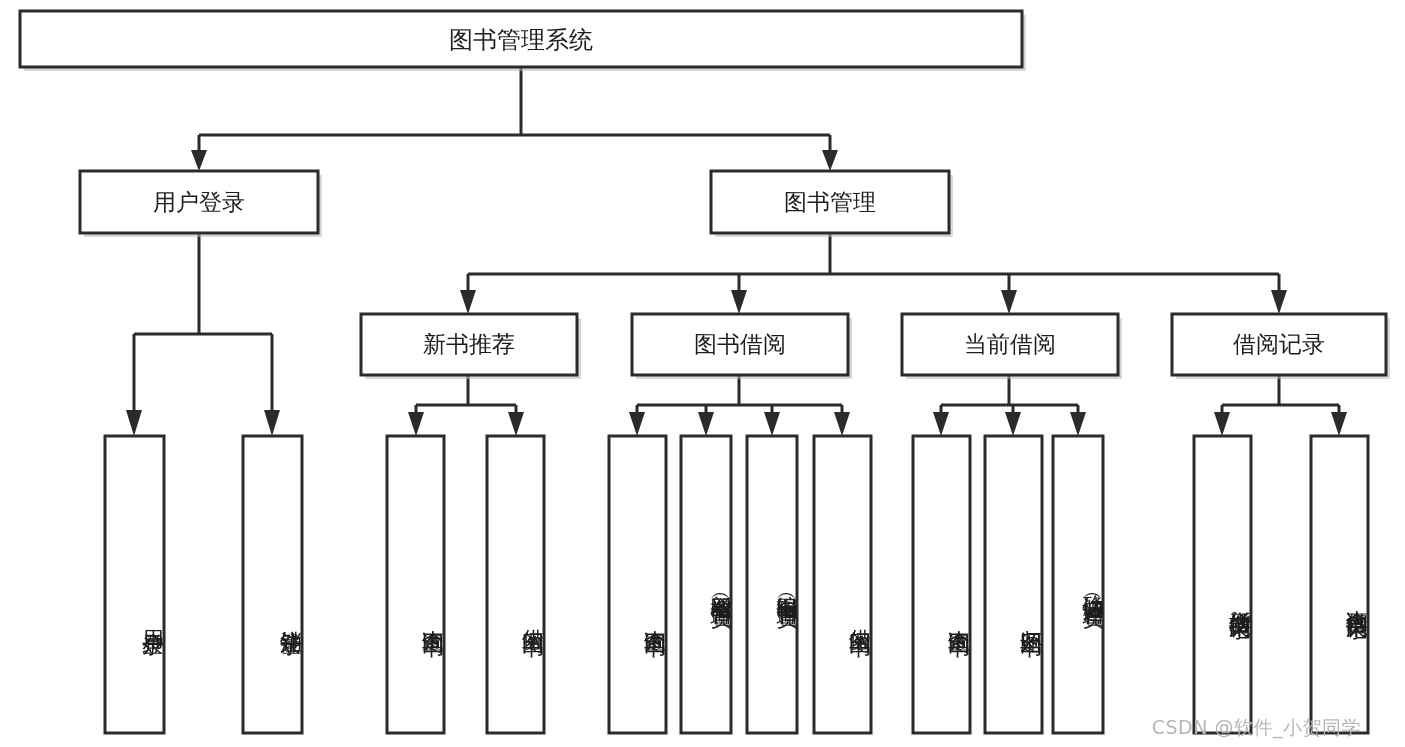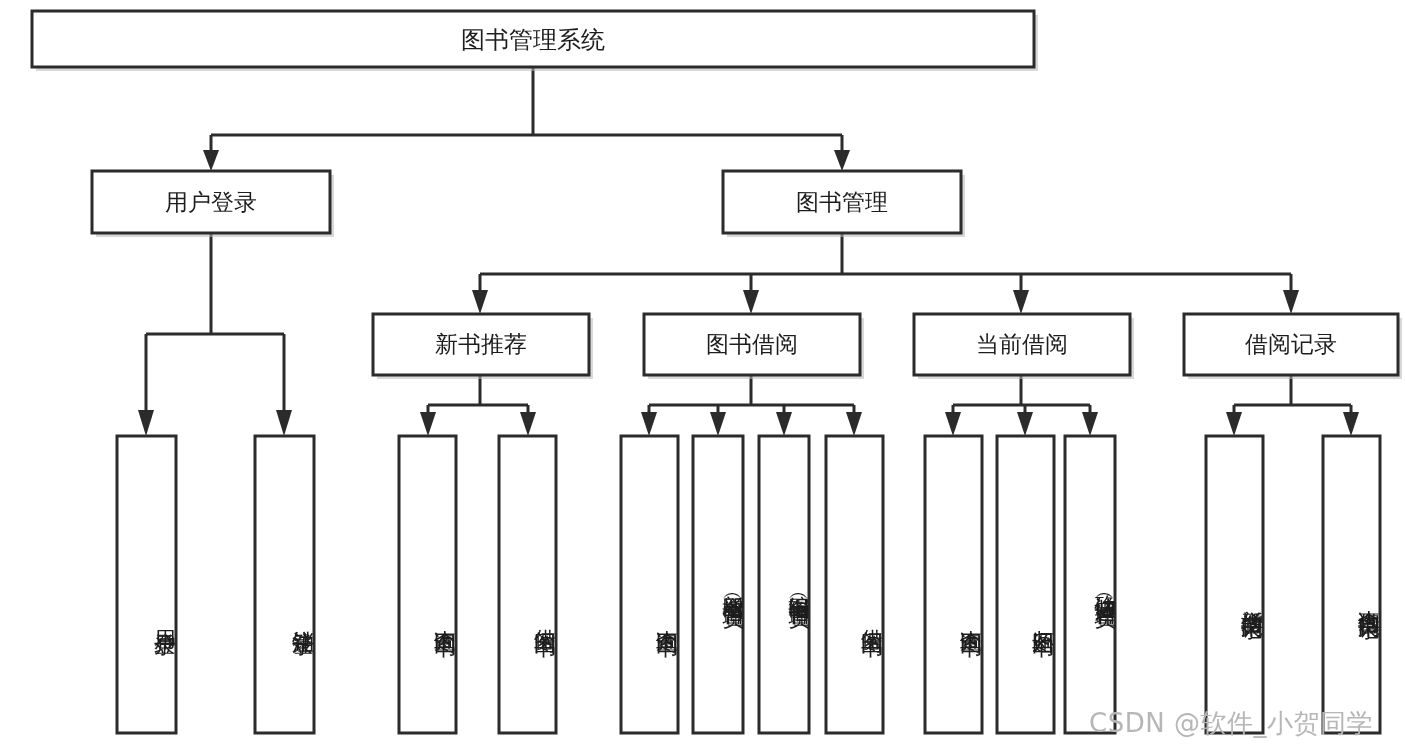--- a/index.html
+++ b/index.html
@@ -6,21 +6,21 @@
   html,body{margin:0;padding:0;}
   body{
     width:1405px;height:747px;
     background:#ffffff;
     font-family:"DejaVu Sans","Liberation Sans",sans-serif;
     overflow:hidden;
     position:relative;
   }
   #diagram-root{
     position:absolute;
-    left:12px;top:0;
+    left:0;top:0;
     width:1375px;height:747px;
   }
   svg#tree{display:block;width:1405px;height:747px;}
 
   .node-rect{
     fill:#ffffff;
     stroke:#2b2b2b;
     stroke-width:3;
   }
   .node-shadow{
@@ -60,21 +60,21 @@
     display:flex;
     align-items:flex-start;
     justify-content:center;
     white-space:nowrap;
     pointer-events:none;
   }
   #watermark{
     position:absolute;
     right:14px;
     bottom:6px;
-    font-size:26px;
+    font-size:19px;
     color:#b6b6b6;
     font-family:"DejaVu Sans","Liberation Sans",sans-serif;
     letter-spacing:.5px;
     user-select:none;
   }
 </style>
 </head>
 <body>
 
 <div id="diagram-root">

